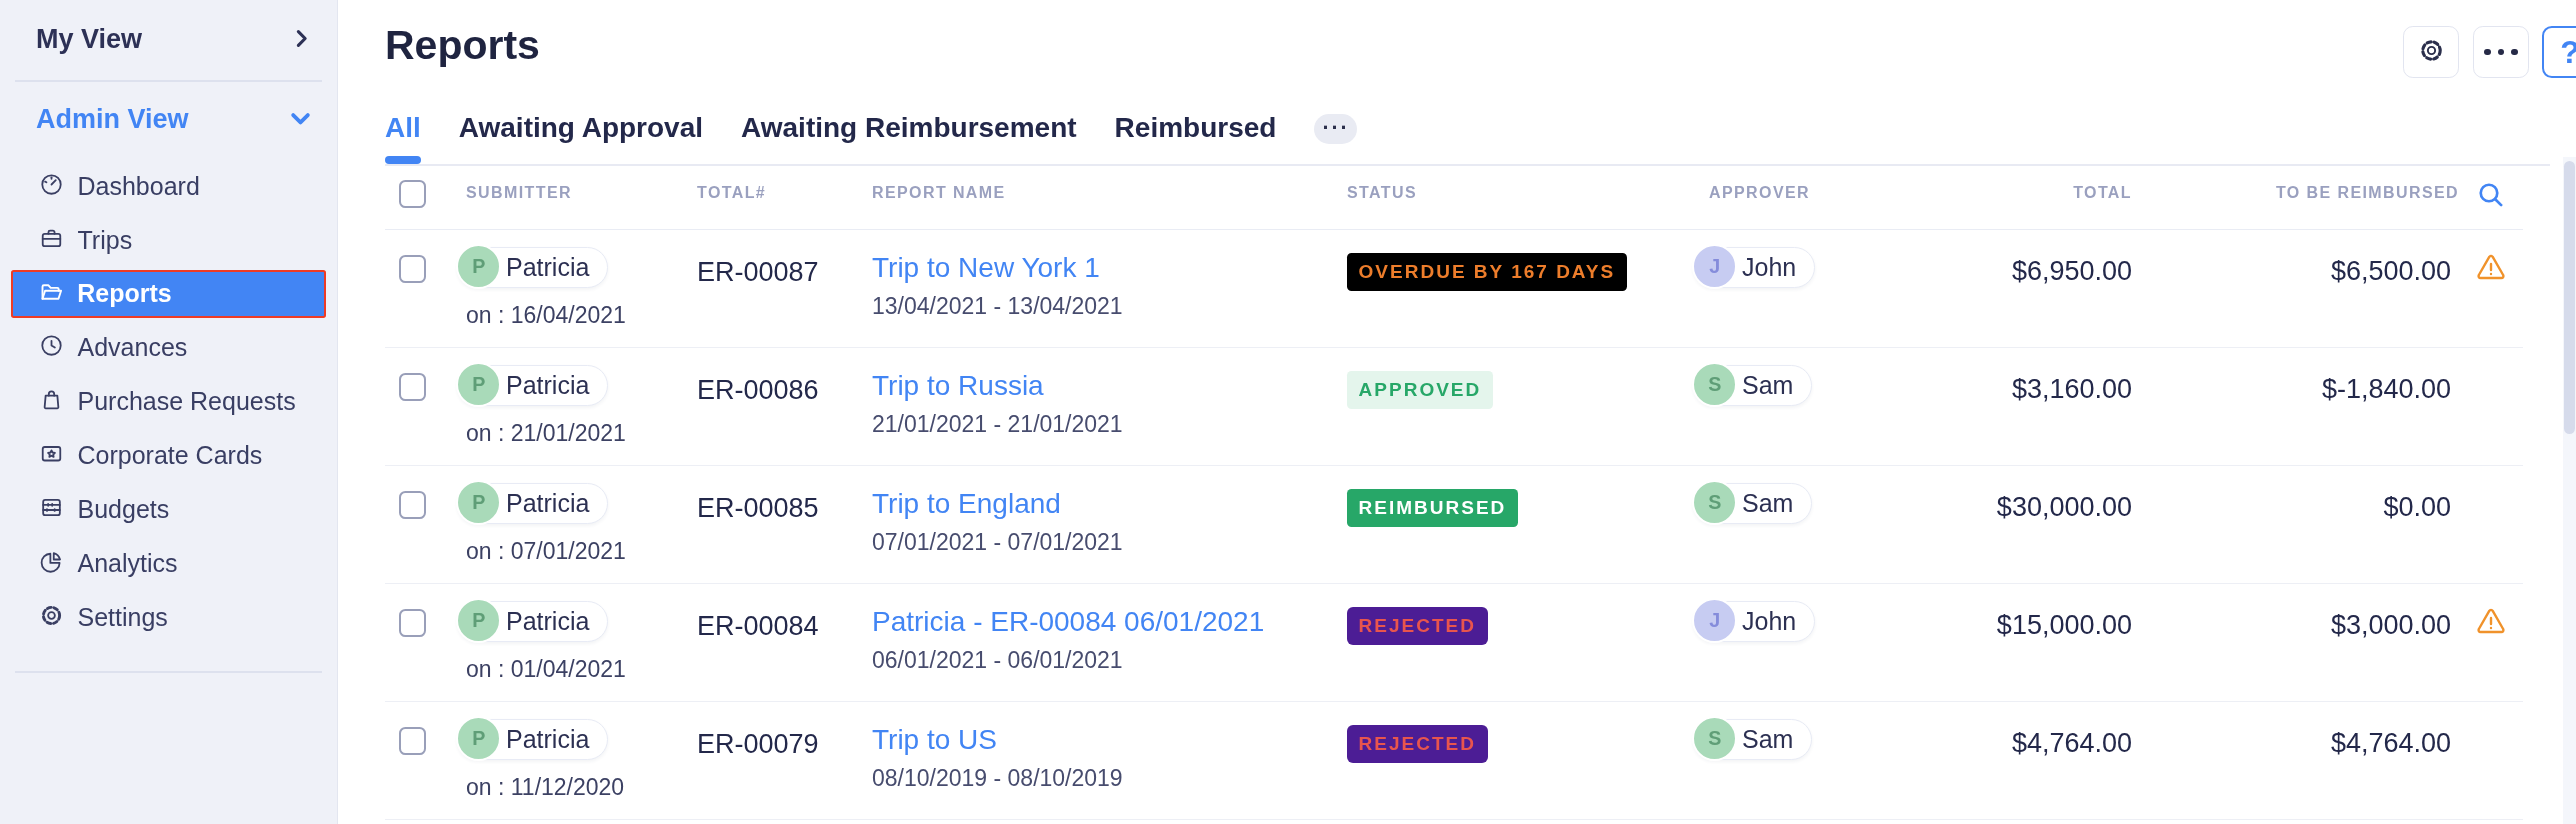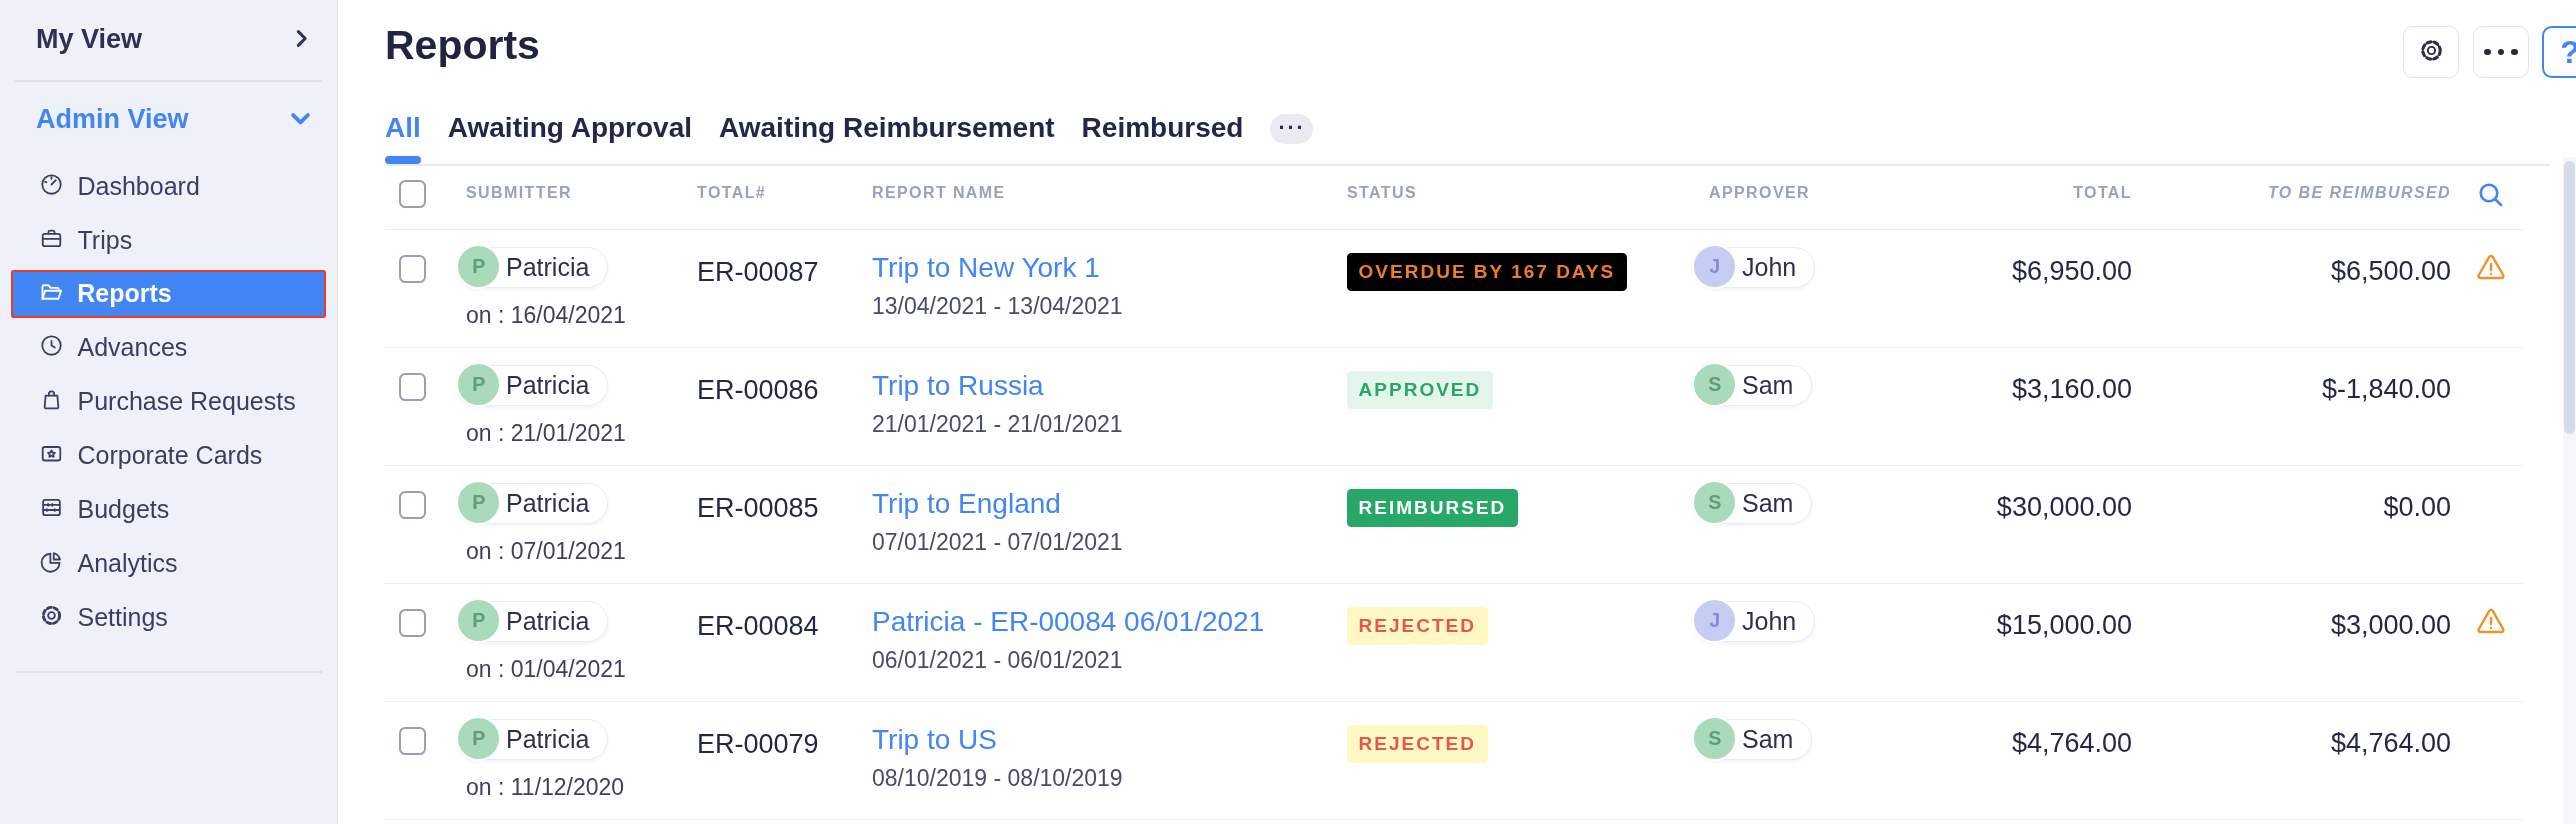--- a/index.html
+++ b/index.html
@@ -33,42 +33,42 @@
           border:1.8px solid #e2e5f0; border-radius:9.8px; display:flex;
           align-items:center; justify-content:center; cursor:pointer; }
   .hbtn.gear { left:2403px; }
   .hbtn.more { left:2473px; }
   .hbtn.help { left:2542px; border:2.7px solid #4285f4; color:#4285f4;
                font-size:32px; font-weight:700; }
   .dots { display:flex; gap:7.2px; }
   .dots i { width:6.3px; height:6.3px; border-radius:50%; background:#262a47; }
 
   
-  .tabs { position:absolute; left:385px; top:112px; display:flex; gap:27px;
+  .tabs { position:absolute; left:385px; top:112px; display:flex; gap:38px;
           align-items:flex-start;justify-content:center; }
   .tab { position:relative; font-size:28px; font-weight:600; color:#23284a;
          padding-bottom:19.7px; cursor:pointer; }
   .tab.active { color:#4285f4; }
   .tab.active::after { content:""; position:absolute; left:0; bottom:0;
                        width:100%; height:8px; background:#4285f4; border-radius:4.5px; }
   .tab-more { width:43px; height:30px; margin-top:1.8px; background:#e9ebf3;
               border-radius:15px; display:flex; align-items:center;
               justify-content:center; font-size:21.5px; font-weight:700;
               letter-spacing:1.8px; color:#2b2f4c; cursor:pointer; }
   .tabs-line { position:absolute; left:385px; top:164px; width:2165px; height:1.8px;
                background:#e8eaf3; }
 
   
   .table { position:absolute; left:385px; top:174px; width:2138px; }
   .thead { position:relative; height:56px; border-bottom:1.8px solid #e9ecf4; }
   .th { position:absolute; top:9.8px; font-size:16px; font-weight:700;
         letter-spacing:1.4px; color:#9aa0bf; }
   .th.c1 { left:81px; } .th.c2 { left:312px; } .th.c3 { left:487px; }
   .th.c4 { left:962px; } .th.c5 { left:1324px; }
-  .th.c6 { right:391px; } .th.c7 { right:72px;font-style:italic; }
+  .th.c6 { right:391px; } .th.c7 { right:64px; }
   .hsearch { position:absolute; right:16px; top:5.4px; cursor:pointer; }
 
   .cb { position:absolute; left:14.3px; width:27px; height:28px; background:#fff;
         border:2.7px solid #999fb9; border-radius:6.3px; cursor:pointer; }
   .thead .cb { top:6.3px; }
 
   .row { position:relative; height:118px; border-bottom:1.8px solid #edeff5; }
   .row .cb { top:25px; }
 
   .pill { position:absolute; display:inline-flex; align-items:center; height:41px;
@@ -88,21 +88,21 @@
   .rno     { position:absolute; left:312px; top:27px; font-size:27px; color:#23284a; }
   .rname   { position:absolute; left:487px; top:22.4px; font-size:28px; color:#4285f4;
              text-decoration:none; cursor:pointer; }
   .rdates  { position:absolute; left:487px; top:63px; font-size:23px; color:#474c6e; }
 
   .badge { position:absolute; left:962px; top:23px; font-size:19px; font-weight:700;
            letter-spacing:2px; padding:8px 11.6px; border-radius:4.5px; white-space:nowrap; }
   .badge[data-variant="overdue"]    { color:#ed7d2b; background:#000000; }
   .badge[data-variant="approved"]   { color:#27a768; background:#e4f5ec; }
   .badge[data-variant="reimbursed"] { color:#ffffff; background:#27a768; }
-  .badge[data-variant="rejected"]   { color:#e8554d; background:#fef9c3; }
+  .badge[data-variant="rejected"]   { color:#e8554d; background:#4c1d95;border-radius:6px; }
 
   .amt { position:absolute; top:26px; font-size:27px; color:#23284a; }
   .amt.c-total { right:391px; } .amt.c-reimb { right:72px; }
   .warn { position:absolute; right:15px; top:20.6px; }
 
   
   .scroll-track { position:absolute; right:0; top:157px; bottom:0; width:13.4px;
                   background:#f4f6fb; }
   .scroll-thumb { position:absolute; right:0.9px; top:161px; width:11.6px; height:273px;
                   background:#d6dbeb; border-radius:6.3px; cursor:pointer; }

